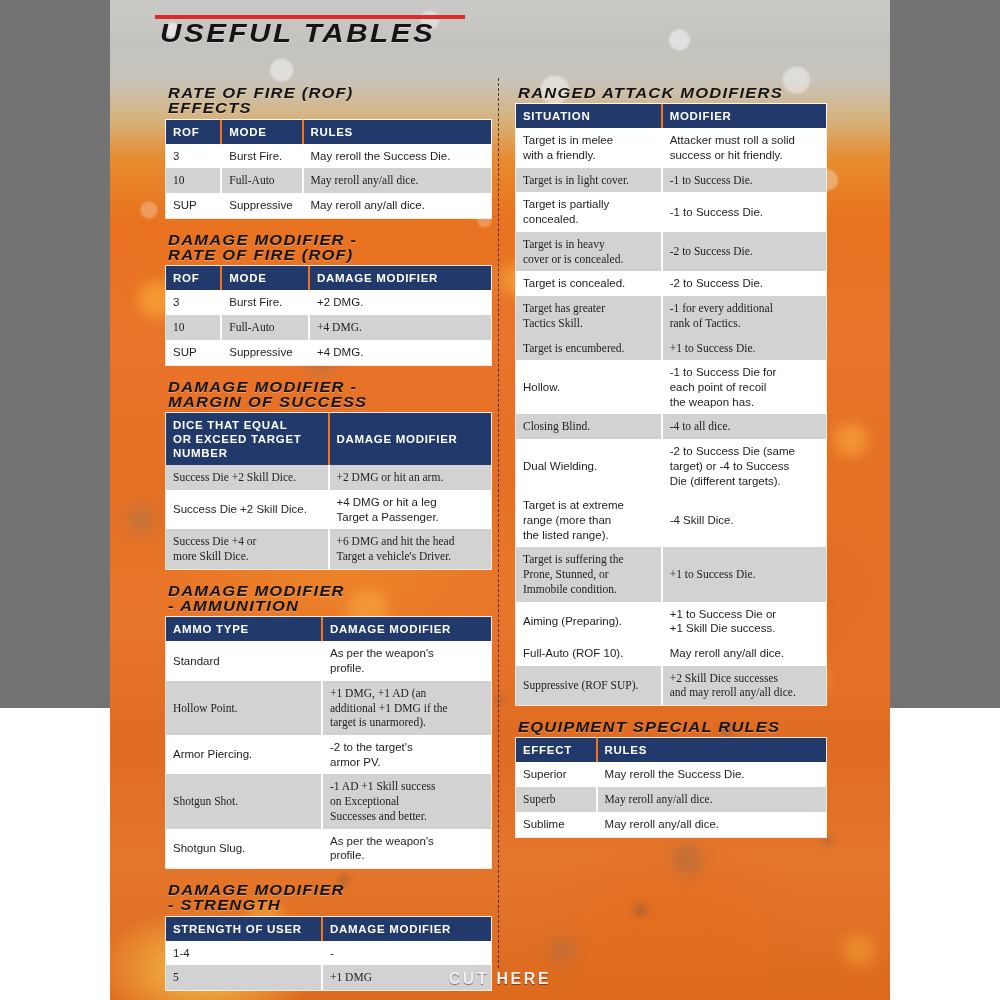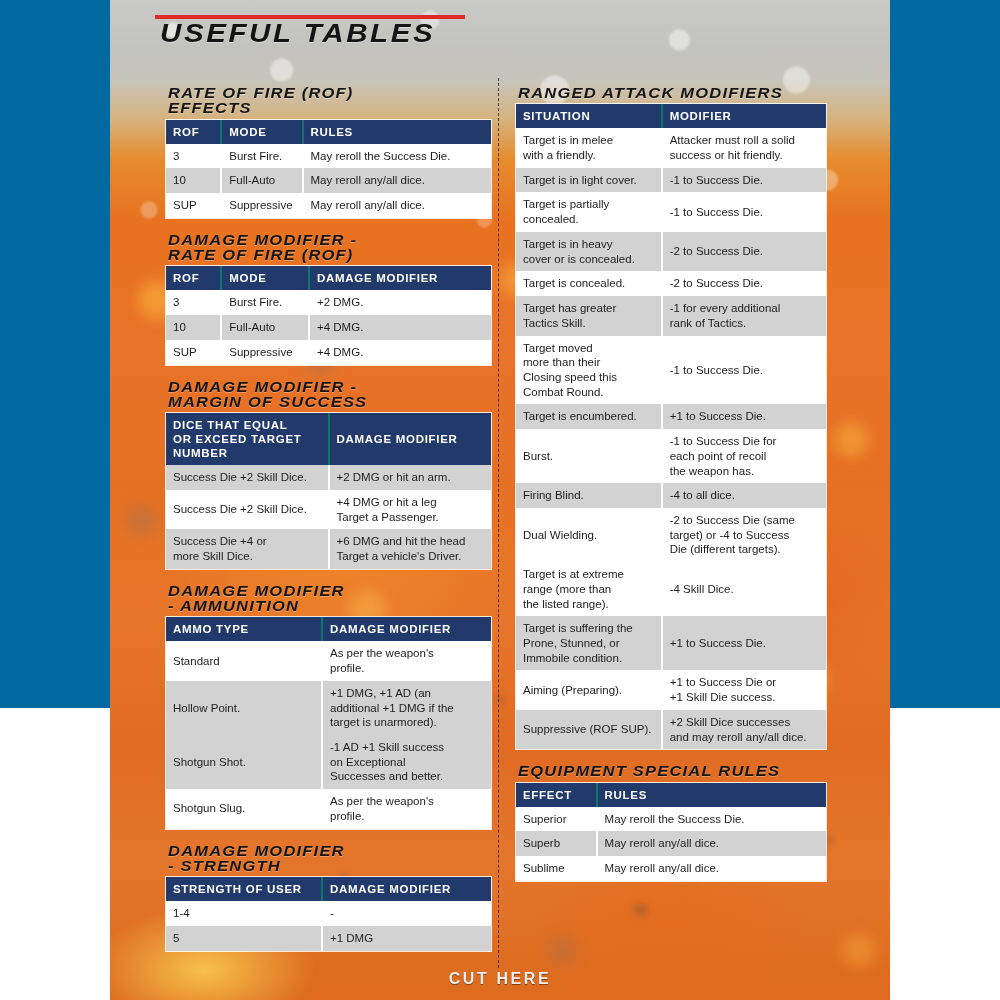--- a/index.html
+++ b/index.html
@@ -1,18 +1,18 @@
 <!DOCTYPE html>
 <html><head>
 <meta charset="utf-8">
 <style>
   html,body{margin:0;padding:0;background:#ffffff;}
   body{width:1000px;height:1000px;overflow:hidden;font-family:"Liberation Sans",sans-serif;}
 
-  #page{position:relative;width:1000px;height:708px;background:#0369a1;}
+  #page{position:relative;width:1000px;height:708px;background:#737373;}
 
   
   #sheet{
     position:absolute;left:110px;top:0;width:780px;height:1000px;
     overflow:hidden;
     background:
       radial-gradient(ellipse 160px 90px at 12% 97%, rgba(255,221,90,.75), rgba(255,221,90,0) 70%),
       radial-gradient(ellipse 200px 120px at 72% 92%, rgba(229,106,28,.65), rgba(229,106,28,0) 70%),
       radial-gradient(ellipse 260px 150px at 30% 55%, rgba(246,150,42,.55), rgba(246,150,42,0) 72%),
       radial-gradient(ellipse 220px 140px at 88% 60%, rgba(224,96,30,.6), rgba(224,96,30,0) 72%),
@@ -115,30 +115,30 @@
   
   table.t{
     width:100%;border-collapse:collapse;table-layout:fixed;
     background:#ffffff;box-shadow:0 0 0 1px rgba(255,255,255,.85);
     font-size:11.5px;color:#1d1d1d;
   }
   table.t thead th{
     background:#223a6b;color:#ffffff;text-align:left;
     font-size:11.5px;font-weight:bold;letter-spacing:.7px;
     padding:5px 7px;vertical-align:middle;
-    border-right:2px solid #0f766e;
+    border-right:2px solid #f97316;
     line-height:1.22;
   }
   table.t thead th:last-child{border-right:none;}
   table.t tbody td{
     padding:5px 7px;vertical-align:middle;line-height:1.28;
     background:#ffffff;border-right:2px solid #ffffff;
   }
   table.t tbody td:last-child{border-right:none;}
-  table.t tbody tr.alt td{background:#d2d2d2;}
+  table.t tbody tr.alt td{background:#d2d2d2;font-family:Liberation Serif, serif;}
   table.t tbody tr.alt td{border-right-color:#ffffff;}
   .wht{white-space:pre-line;}
 </style>
 </head>
 <body>
 
 <div id="page">
 
   <div id="sheet">
     <div id="grunge1"></div>
@@ -276,20 +276,25 @@
               <td class="wht">Standard</td>
               <td class="wht">As per the weapon's
 profile.</td>
             </tr>
             <tr class="alt">
               <td class="wht">Hollow Point.</td>
               <td class="wht">+1 DMG, +1 AD (an
 additional +1 DMG if the
 target is unarmored).</td>
             </tr>
+            <tr>
+              <td class="wht">Armor Piercing.</td>
+              <td class="wht">-2 to the target's
+armor PV.</td>
+            </tr>
             <tr class="alt">
               <td class="wht">Shotgun Shot.</td>
               <td class="wht">-1 AD +1 Skill success
 on Exceptional
 Successes and better.</td>
             </tr>
             <tr>
               <td class="wht">Shotgun Slug.</td>
               <td class="wht">As per the weapon's
 profile.</td>
@@ -362,39 +367,32 @@
             <tr>
               <td class="wht">Target is concealed.</td>
               <td class="wht">-2 to Success Die.</td>
             </tr>
             <tr class="alt">
               <td class="wht">Target has greater
 Tactics Skill.</td>
               <td class="wht">-1 for every additional
 rank of Tactics.</td>
             </tr>
-            <tr>
-              <td class="wht">Target moved
-more than their
-Closing speed this
-Combat Round.</td>
-              <td class="wht">-1 to Success Die.</td>
-            </tr>
             <tr class="alt">
               <td class="wht">Target is encumbered.</td>
               <td class="wht">+1 to Success Die.</td>
             </tr>
             <tr>
-              <td class="wht">Burst.</td>
+              <td class="wht">Hollow.</td>
               <td class="wht">-1 to Success Die for
 each point of recoil
 the weapon has.</td>
             </tr>
             <tr class="alt">
-              <td class="wht">Firing Blind.</td>
+              <td class="wht">Closing Blind.</td>
               <td class="wht">-4 to all dice.</td>
             </tr>
             <tr>
               <td class="wht">Dual Wielding.</td>
               <td class="wht">-2 to Success Die (same
 target) or -4 to Success
 Die (different targets).</td>
             </tr>
             <tr>
               <td class="wht">Target is at extreme
@@ -406,20 +404,24 @@
               <td class="wht">Target is suffering the
 Prone, Stunned, or
 Immobile condition.</td>
               <td class="wht">+1 to Success Die.</td>
             </tr>
             <tr>
               <td class="wht">Aiming (Preparing).</td>
               <td class="wht">+1 to Success Die or
 +1 Skill Die success.</td>
             </tr>
+            <tr>
+              <td class="wht">Full-Auto (ROF 10).</td>
+              <td class="wht">May reroll any/all dice.</td>
+            </tr>
             <tr class="alt">
               <td class="wht">Suppressive (ROF SUP).</td>
               <td class="wht">+2 Skill Dice successes
 and may reroll any/all dice.</td>
             </tr>
           </tbody>
         </table>
       </div>
       <div class="sec">
         <div class="sec-h">EQUIPMENT SPECIAL RULES</div>

